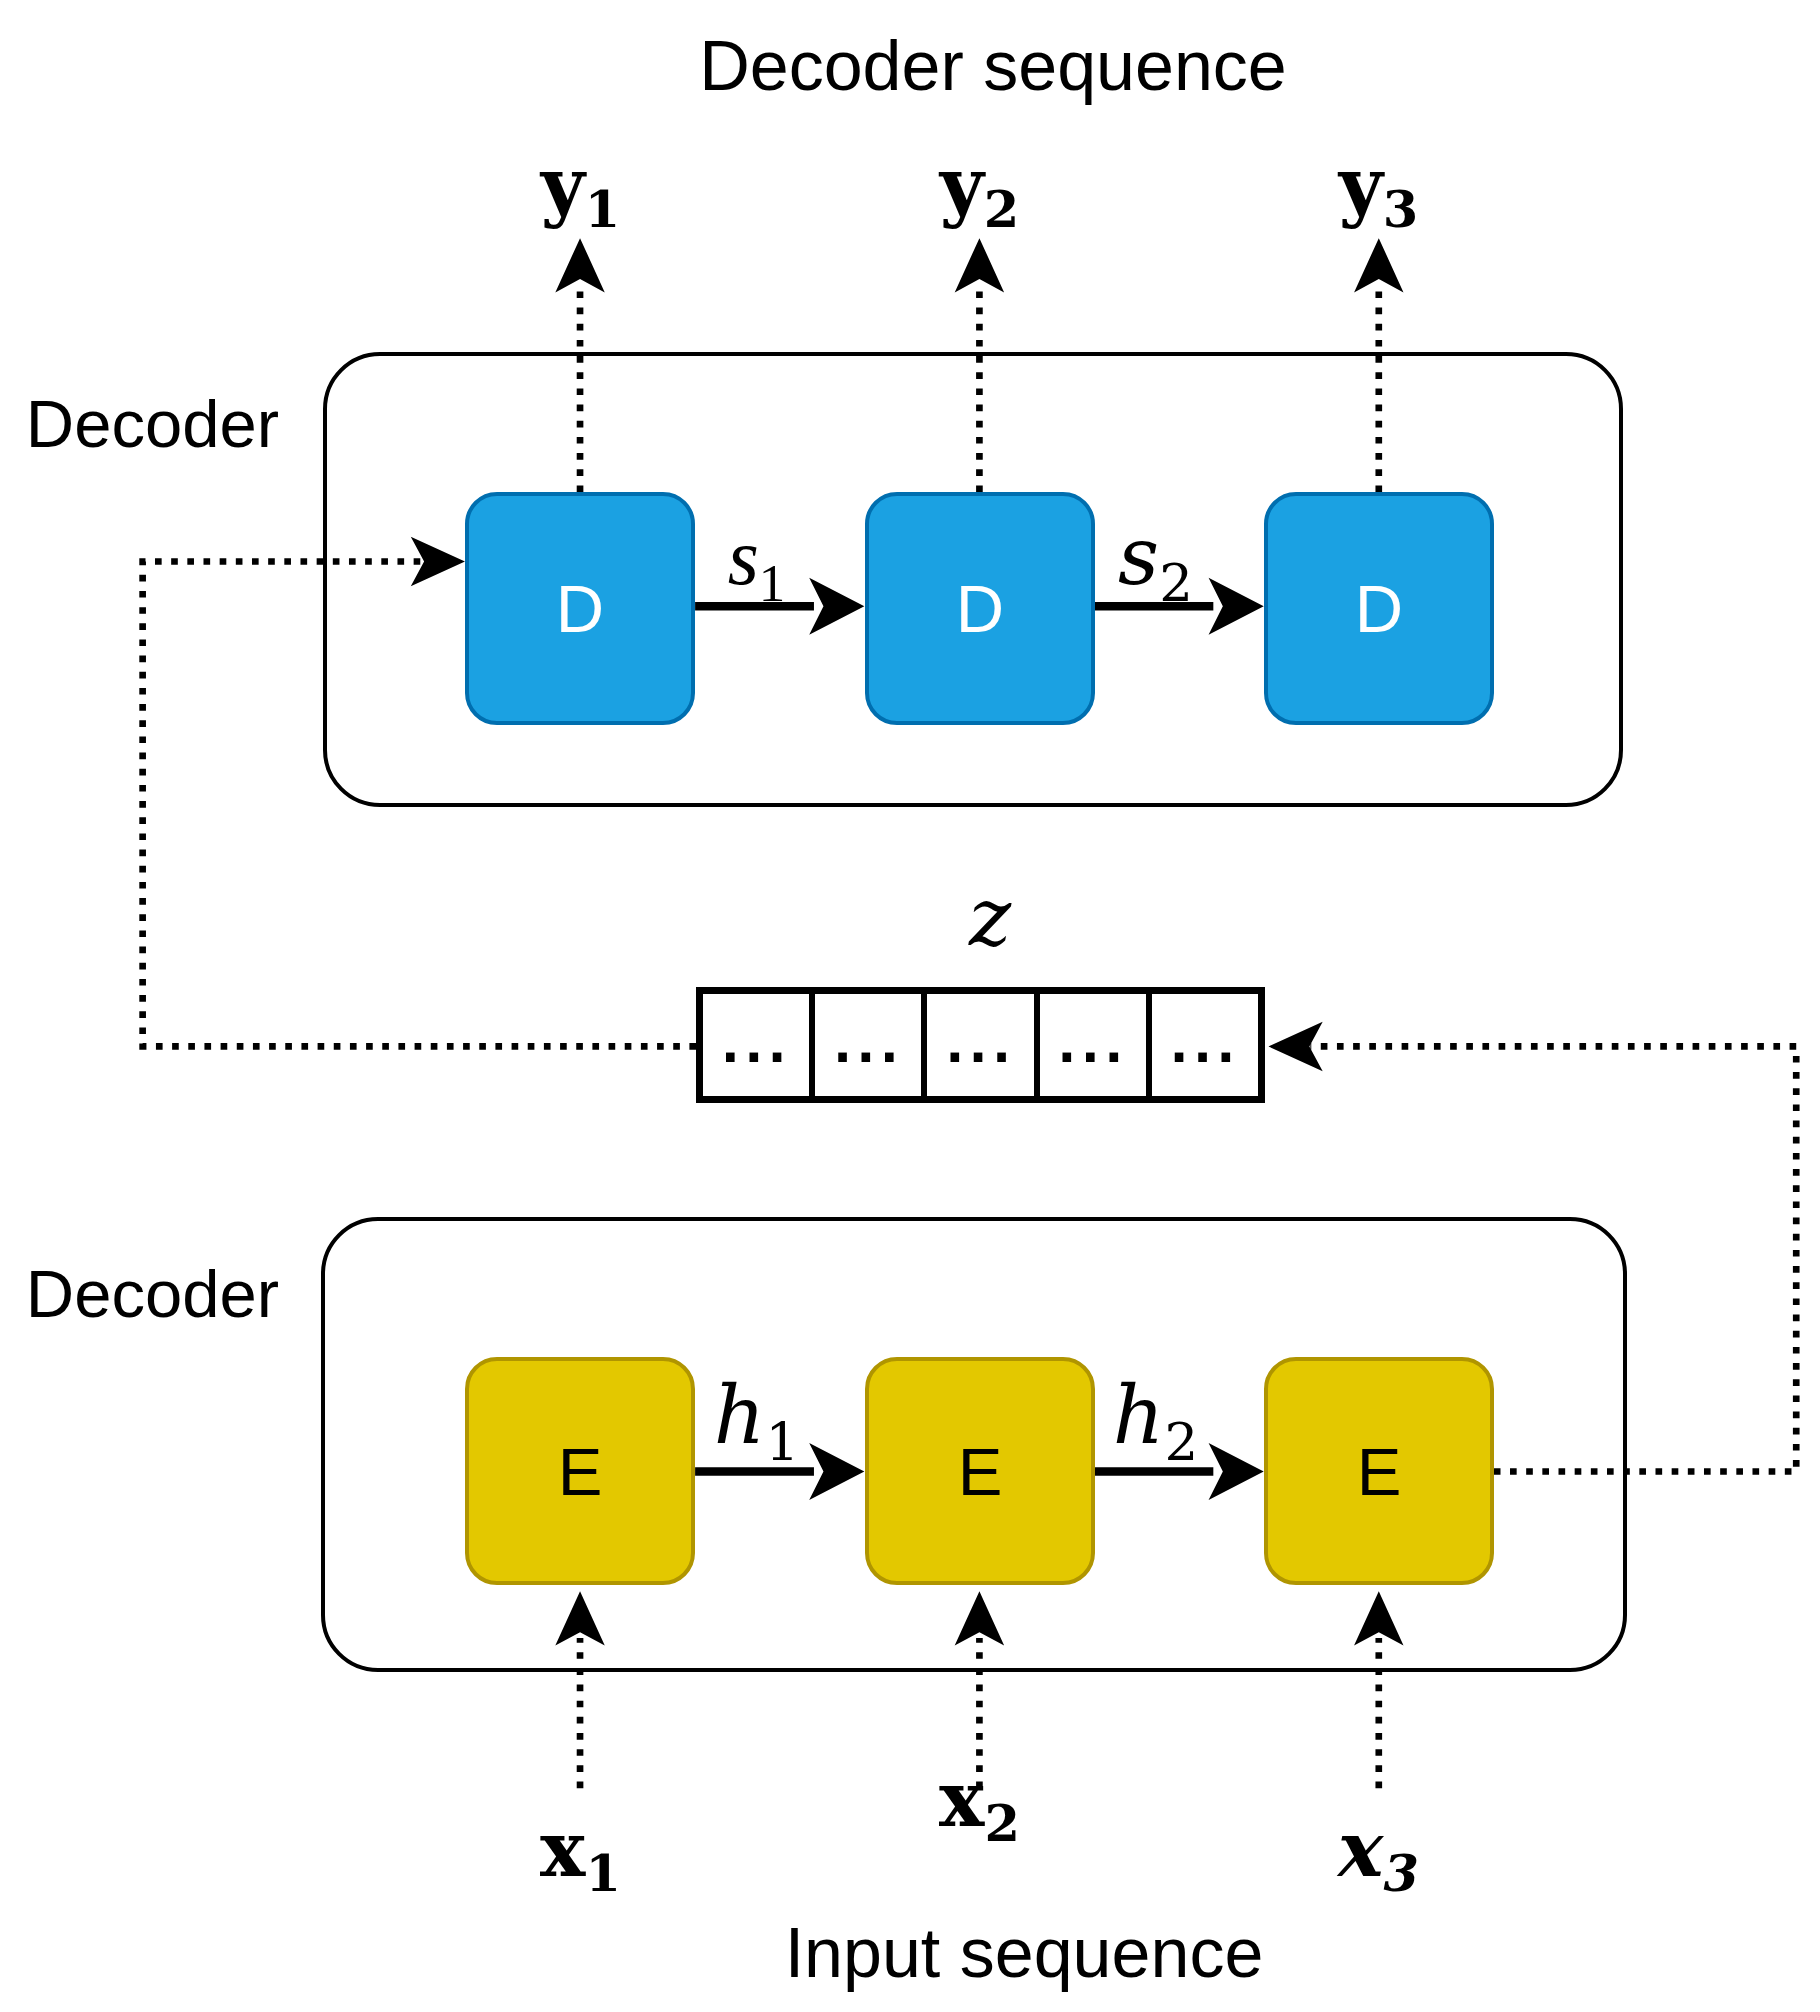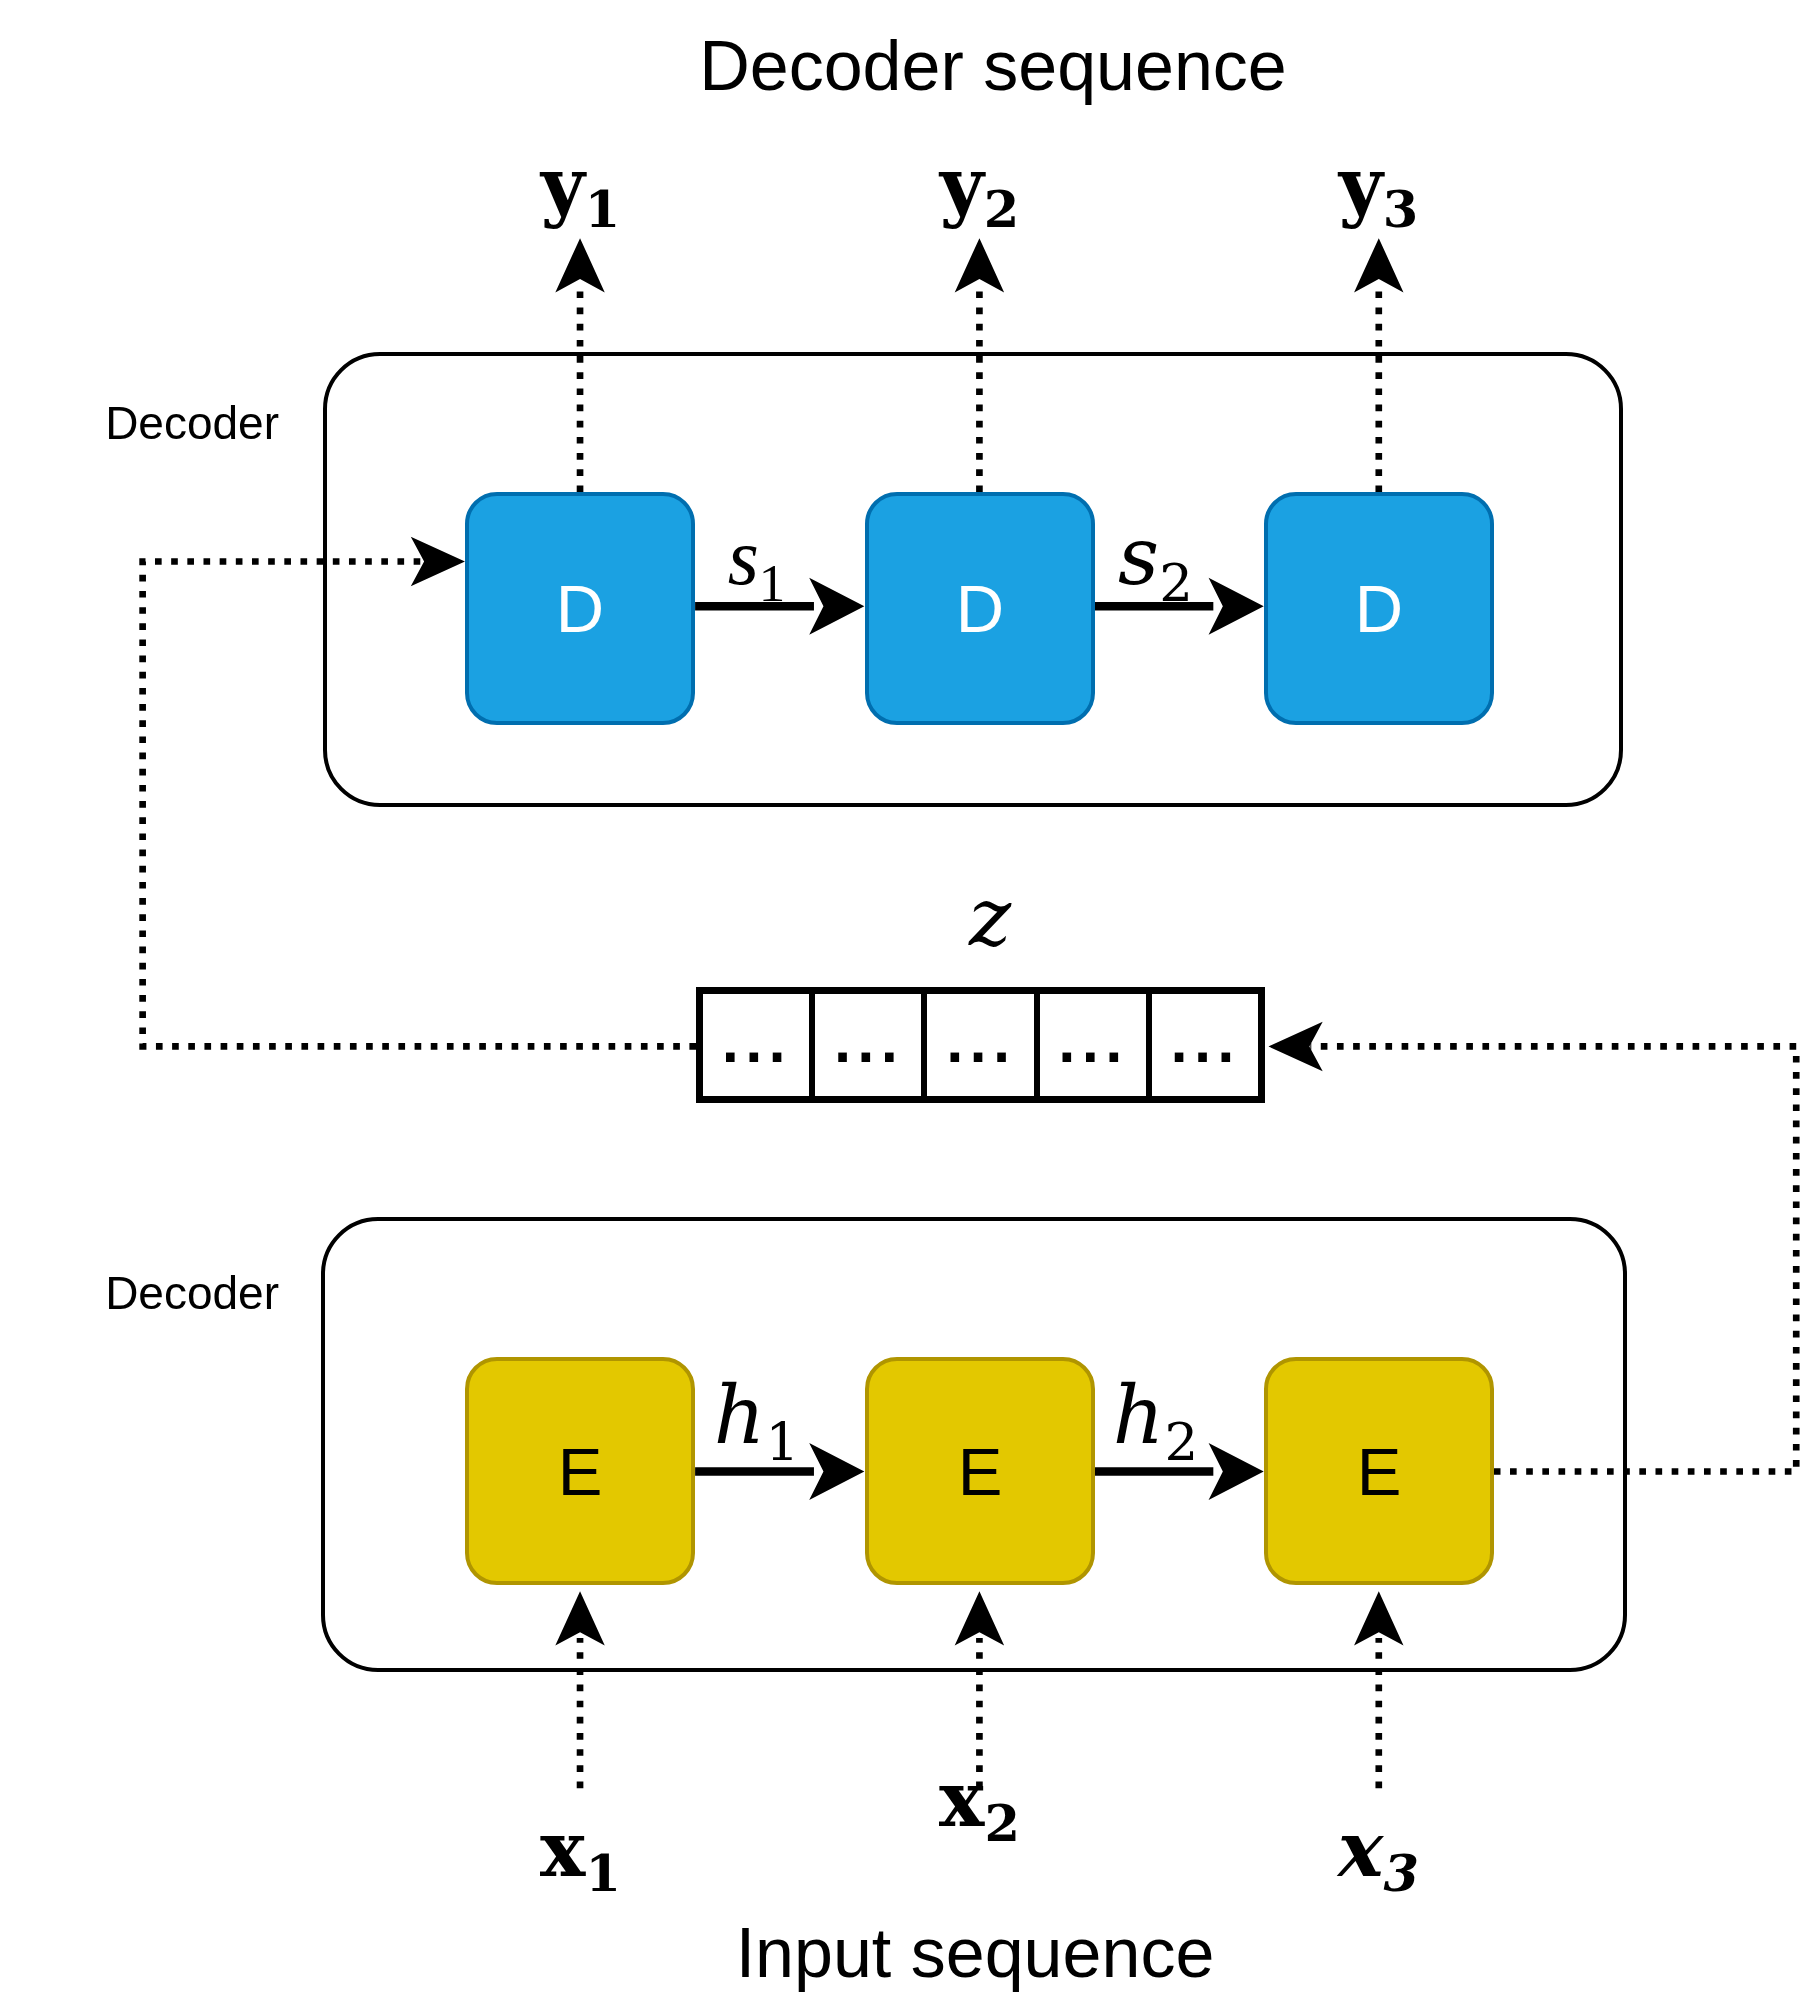--- a/index.html
+++ b/index.html
@@ -8,21 +8,21 @@
     --line:#000000; --bg:#FFFFFF;
   }
   html,body{margin:0;padding:0;background:var(--bg);}
   .canvas{position:relative;width:1820px;height:2013px;background:var(--bg);
           font-family:"Liberation Sans",sans-serif;color:#000;overflow:hidden;}
   .abs{position:absolute;}
   .center{display:flex;align-items:center;justify-content:center;text-align:center;}
   .right{display:flex;align-items:center;justify-content:flex-end;text-align:right;}
 
   .title{font-size:70px;letter-spacing:0px;}
-  .sec-label{font-size:46px;}
+  .sec-label{font-size:67px;}
 
   .outer-box{border:4.8px solid var(--line);border-radius:57px;background:transparent;box-sizing:border-box;}
 
   .block{border-radius:32px;box-sizing:border-box;border:4.8px solid;
          display:flex;align-items:center;justify-content:center;}
   .dblock{background:var(--decoder_fill);border-color:var(--decoder_stroke);}
   .eblock{background:var(--encoder_fill);border-color:var(--encoder_stroke);}
   .block-letter{font-size:67px;}
   .dblock .block-letter{color:#fff;}
   .eblock .block-letter{color:#000;}
@@ -76,21 +76,21 @@
 
     <line class="stroke-dot" x1="610" y1="1880" x2="610" y2="1722"></line>
     <polygon class="head" points="610,1673 584,1730 610,1716 636,1730"></polygon>
     <line class="stroke-dot" x1="1030" y1="1880" x2="1030" y2="1722"></line>
     <polygon class="head" points="1030,1673 1004,1730 1030,1716 1056,1730"></polygon>
     <line class="stroke-dot" x1="1450" y1="1880" x2="1450" y2="1722"></line>
     <polygon class="head" points="1450,1673 1424,1730 1450,1716 1476,1730"></polygon>
   </svg>
 
   <div class="abs center title" style="left:565px;top:23px;width:856px;height:86px;">Decoder sequence</div>
-  <div class="abs center title" style="left:547px;top:1910px;width:856px;height:86px;">Input sequence</div>
+  <div class="abs center title" style="left:596px;top:1910px;width:856px;height:86px;">Input sequence</div>
 
   <div class="abs center vec" style="left:476px;top:138px;width:209px;height:95px;">
     <span><span>y</span><sub>1</sub></span>
   </div>
   <div class="abs center vec" style="left:875px;top:138px;width:209px;height:95px;">
     <span><span>y</span><sub>2</sub></span>
   </div>
   <div class="abs center vec" style="left:1274px;top:138px;width:209px;height:95px;">
     <span><span>y</span><sub>3</sub></span>
   </div>

